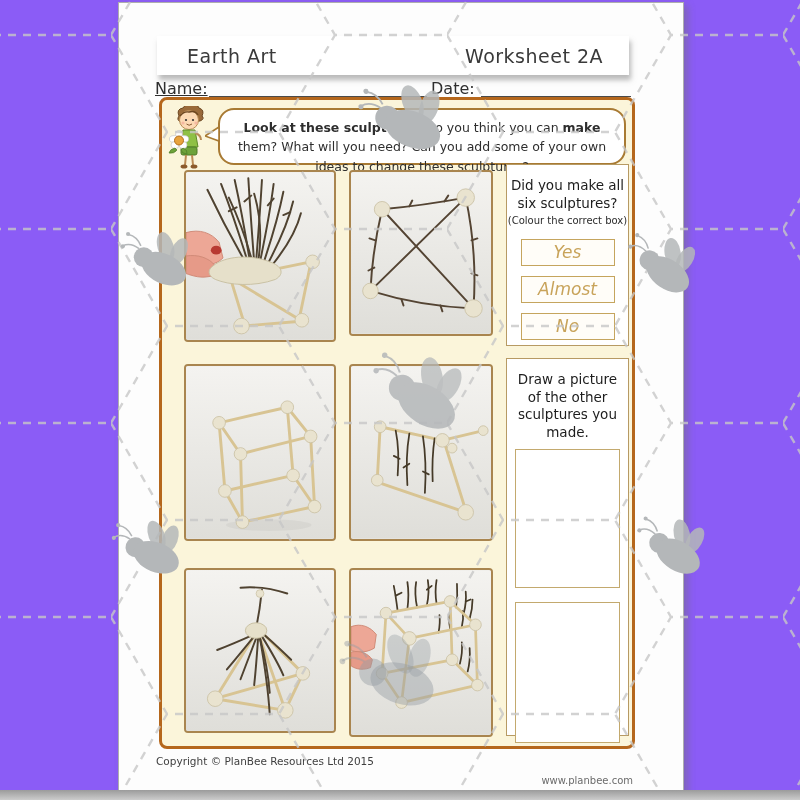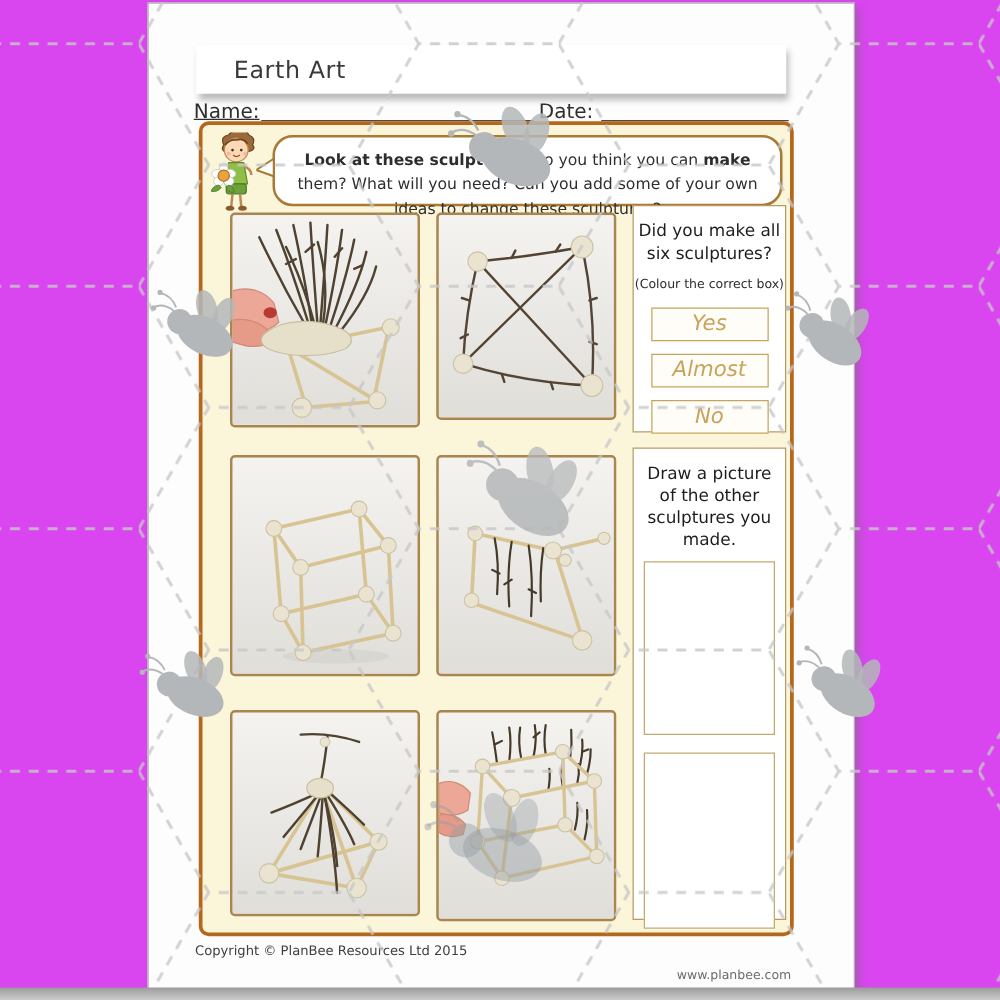--- a/index.html
+++ b/index.html
@@ -1,16 +1,16 @@
 <!DOCTYPE html>
 <html><head>
 <meta charset="utf-8">
 <style>
   html,body{margin:0;padding:0;background:#ffffff;}
-  .stage{position:relative;width:800px;height:800px;background:#d946ef;overflow:hidden;
+  .stage{position:relative;width:800px;height:800px;background:#8b5cf6;overflow:hidden;
          font-family:"DejaVu Sans","Liberation Sans",sans-serif;}
   .abs{position:absolute;}
   
   .page{position:absolute;left:118px;top:2px;width:564px;height:790px;background:#fdfdfd;
         border:1px solid #aeaeae;box-shadow:4px 4px 7px rgba(110,110,110,.45);z-index:10;}
   .header-band{position:absolute;left:38px;top:33px;width:472px;height:39px;background:#ffffff;
         box-shadow:2px 5px 5px rgba(120,120,120,.5);display:flex;justify-content:space-between;
         align-items:center;padding:0 26px 0 30px;box-sizing:border-box;}
   .header-band .ttl{font-size:19px;color:#3a3a3a;letter-spacing:.5px;}
   .field-label{position:absolute;font-size:16px;color:#2f2f2f;}
@@ -21,21 +21,21 @@
   .bubble{position:absolute;left:56px;top:8px;width:408px;height:57px;box-sizing:border-box;
         background:#fff;border:2px solid #a87a33;border-radius:16px;padding:8px 12px 6px;
         font-size:12.5px;line-height:1.55;text-align:center;color:#2e2e2e;}
   .bubble b{font-weight:bold;}
   .photo{position:absolute;border:2.5px solid #a9854f;border-radius:4px;background:#eceae6;
         box-sizing:border-box;overflow:hidden;}
   .photo svg{display:block;width:100%;height:100%;}
   .panel{position:absolute;background:#ffffff;border:1.5px solid #b79a63;box-sizing:border-box;
         text-align:center;}
   .panel .hd{font-size:13.5px;color:#1d1d1d;line-height:1.3;margin-top:12px;}
-  .panel .sub{font-size:10px;color:#2c2c2c;margin-top:10px;}
+  .panel .sub{font-size:10px;color:#2c2c2c;margin-top:3px;}
   .optbox{width:92px;height:25px;margin:10px auto 10px;border:1.5px solid #c5a55e;background:#fffdf8;
         color:#c8a35a;font-size:17px;line-height:25px;text-align:center;font-style:italic;}
   .drawbox{width:103px;border:1.5px solid #c3a96e;background:#ffffff;margin:8px auto 0;}
   .footer-copy{position:absolute;left:37px;top:752px;font-size:10.5px;color:#3f3f3f;}
   .footer-web{position:absolute;left:400px;top:772px;width:114px;font-size:10px;color:#6b6b6b;text-align:right;}
   
   .hex-overlay{position:absolute;left:0;top:0;width:800px;height:800px;z-index:40;pointer-events:none;}
   .bottom-bar{position:absolute;left:0;top:790px;width:800px;height:10px;z-index:45;
         background:linear-gradient(#9b9b9b,#cccccc);}
   .bees{position:absolute;left:0;top:0;width:800px;height:800px;z-index:50;pointer-events:none;}
@@ -65,20 +65,21 @@
         <circle cx="-15" cy="-5" r="10.5" fill="currentColor"></circle>
         <ellipse cx="6" cy="7" rx="25" ry="15.5" transform="rotate(26 6 7)" fill="currentColor"></ellipse>
       </g>
     </defs>
   </svg>
 
   <div class="page">
 
     <div class="header-band">
       <span class="ttl">Earth Art</span>
+      <span class="ttl">Worksheet 2A</span>
     </div>
 
     <span class="field-label" style="left:36px;top:76px;text-decoration:underline;">Name:</span>
     <div class="field-line" style="left:90px;top:93px;width:218px;"></div>
     <span class="field-label" style="left:312px;top:76px;">Date:</span>
     <div class="field-line" style="left:362px;top:93px;width:150px;"></div>
 
     <div class="obox">
 
       <svg class="abs" style="left:4px;top:6px;" width="46" height="66" viewBox="0 0 46 66">

